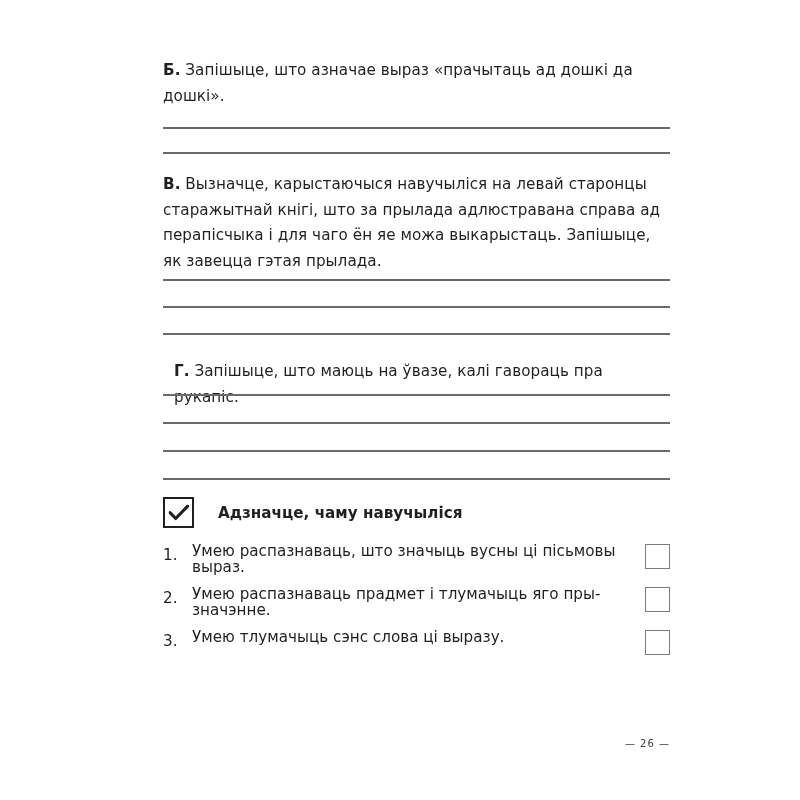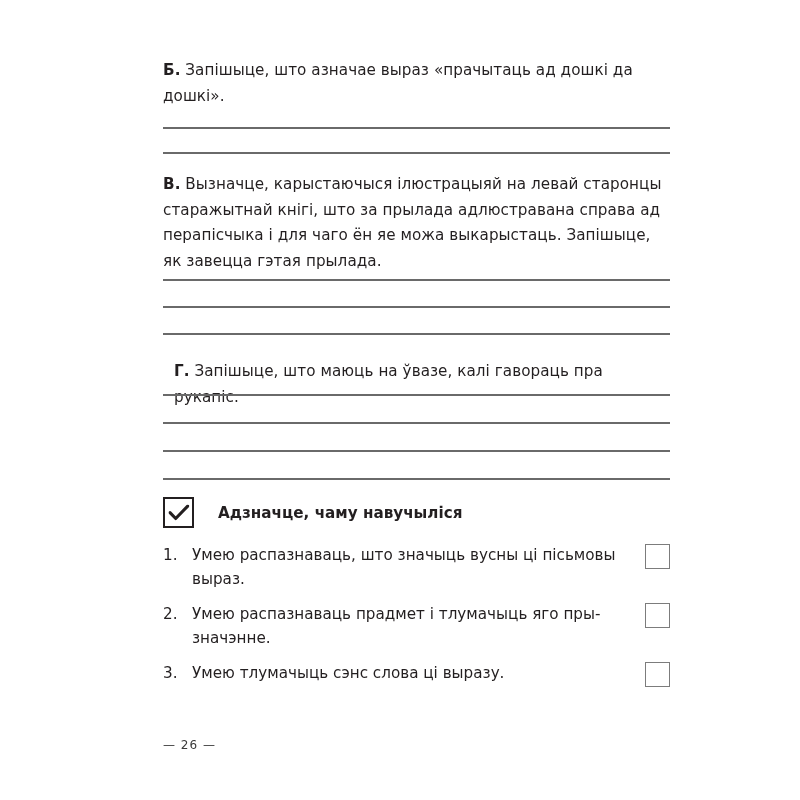--- a/index.html
+++ b/index.html
@@ -86,62 +86,62 @@
   }
   .ci-num {
     width: 29px;
     flex: 0 0 29px;
     font-size: 15.2px;
     line-height: 24px;
   }
   .ci-text {
     flex: 1 1 auto;
     font-size: 15.2px;
-    line-height: 24px;
+    line-height: 16px;
     padding-right: 14px;
   }
   .ci-box {
     flex: 0 0 auto;
     width: 25px;
     height: 25px;
     box-sizing: border-box;
     border: 1.6px solid #7c7c7c;
     background: #ffffff;
     margin-top: 1px;
   }
 
   
   .footer {
     position: absolute;
     left: 0;
     top: 738px;
     width: 507px;
-    text-align: left;
-    font-size: 12px;
+    text-align: right;
+    font-size: 10px;
     color: #3a3a3a;
     letter-spacing: 1px;
   }
 </style>
 </head>
 <body>
 
 <div class="page">
 
   <div style="position:absolute; left:0; top:58px; width:507px;">
     <p class="question" style="margin:0;"><span class="q-letter">Б.</span><span class="q-text"> Запішыце, што азначае выраз «прачытаць ад дошкі да дошкі».</span></p>
   </div>
 
   <div class="rules" style="position:absolute; left:0; top:127px; width:507px;">
     <div class="rule"></div>
     <div style="height:23px;"></div>
     <div class="rule"></div>
   </div>
 
   <div style="position:absolute; left:0; top:172px; width:507px;">
-    <p class="question" style="margin:0;"><span class="q-letter">В.</span><span class="q-text"> Вызначце, карыстаючыся ілюстрацыяй на левай старонцы старажытнай кнігі, што за прылада адлюстравана справа ад перапісчыка і для чаго ён яе можа выкарыстаць. Запішыце, як завецца гэтая прылада.</span></p>
+    <p class="question" style="margin:0;"><span class="q-letter">В.</span><span class="q-text"> Вызначце, карыстаючыся навучыліся на левай старонцы старажытнай кнігі, што за прылада адлюстравана справа ад перапісчыка і для чаго ён яе можа выкарыстаць. Запішыце, як завецца гэтая прылада.</span></p>
   </div>
 
   <div class="rules" style="position:absolute; left:0; top:279px; width:507px;">
     <div class="rule"></div>
     <div style="height:25px;"></div>
     <div class="rule"></div>
     <div style="height:25px;"></div>
     <div class="rule"></div>
   </div>
 

